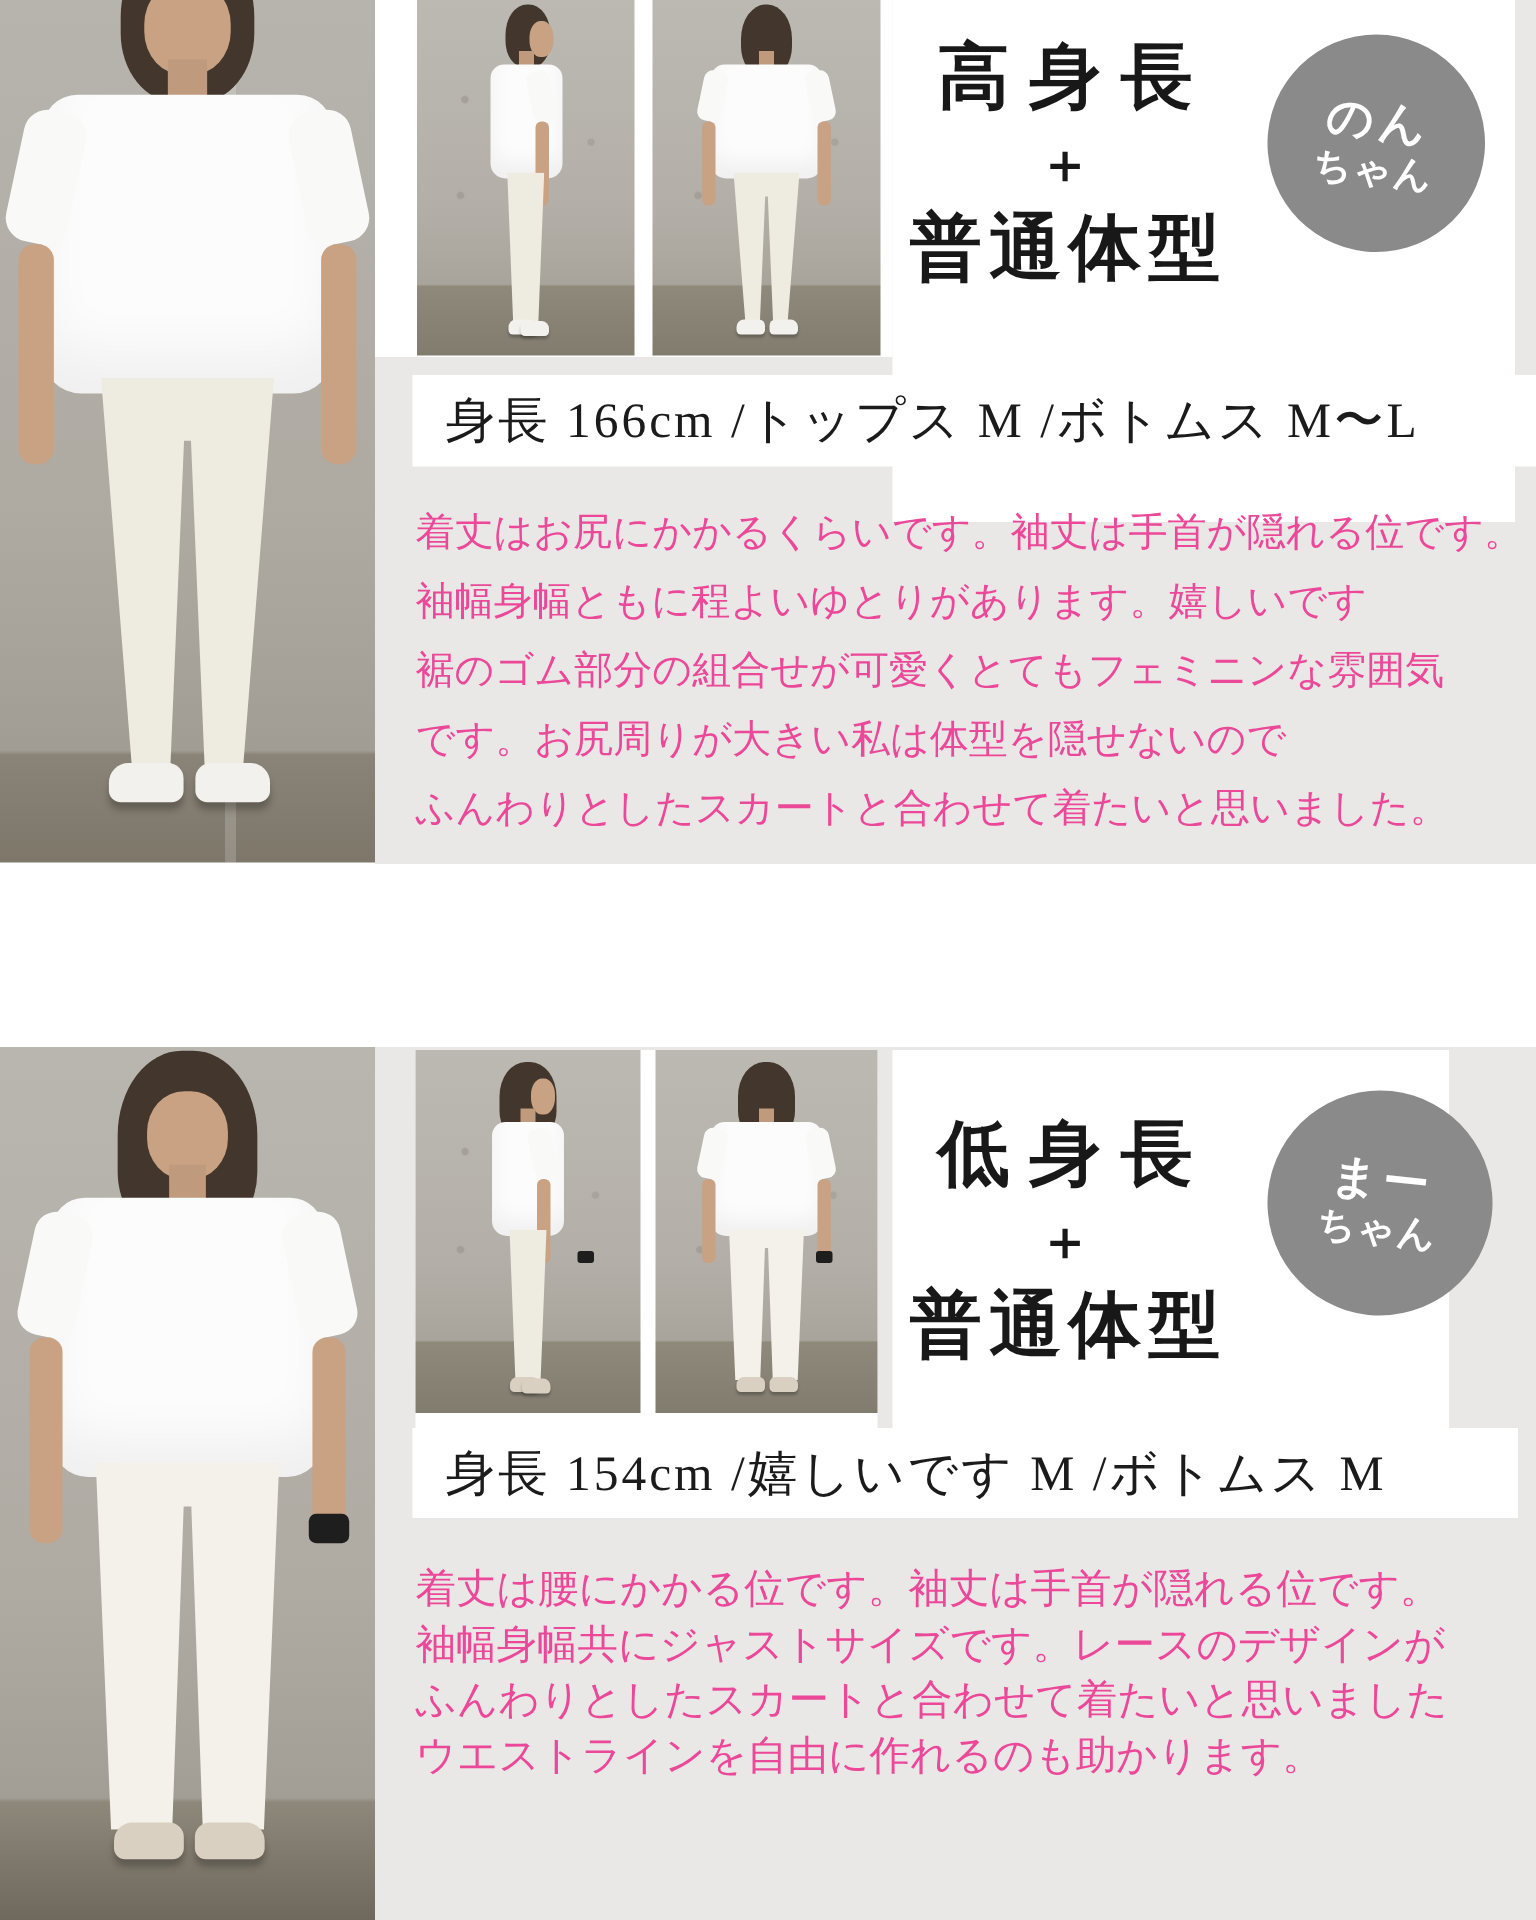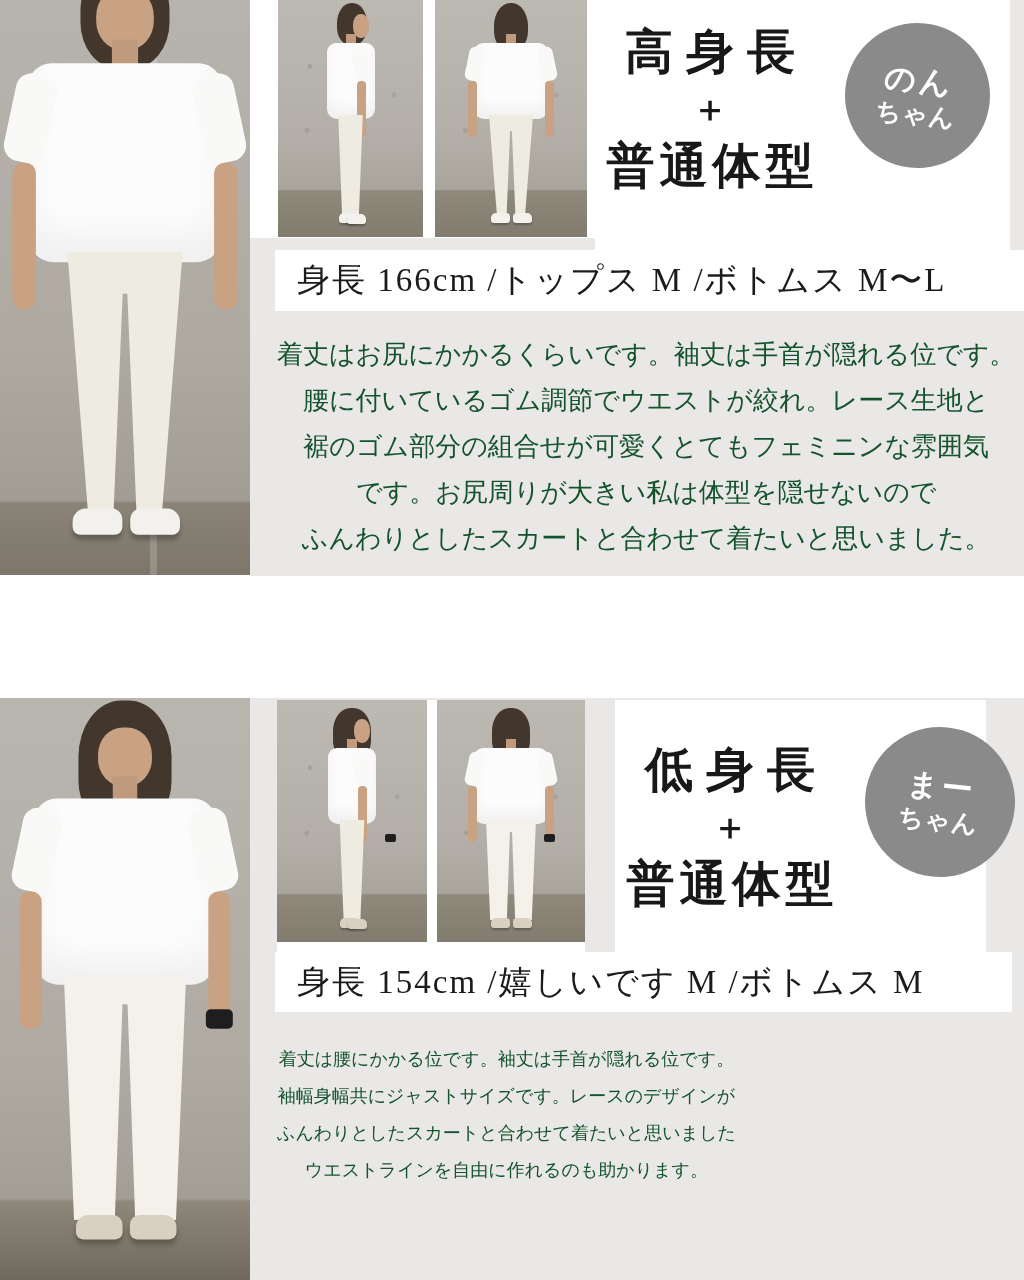--- a/index.html
+++ b/index.html
@@ -8,22 +8,22 @@
 
   
   .gray-panel{position:absolute;background:#e9e8e6;}
   .panel-1{left:250px;top:0;width:774px;height:576px;}
   .panel-2{left:250px;top:698px;width:774px;height:582px;}
 
   
   .white-box{position:absolute;background:#ffffff;}
   .photos-box-1{left:250px;top:0;width:345px;height:238px;}
   .photos-box-2{left:277px;top:700px;width:308px;height:252px;}
-  .heading-box-1{left:595px;top:0;width:415px;height:311px;}
-  .heading-box-2{left:615px;top:700px;width:371px;height:312px;}
+  .heading-box-1{left:595px;top:0;width:415px;height:348px;}
+  .heading-box-2{left:595px;top:700px;width:371px;height:312px;}
   .size-bar-1{left:275px;top:250px;width:856px;height:61px;}
   .size-bar-2{left:275px;top:952px;width:737px;height:60px;}
 
   .size-bar{display:flex;align-items:center;padding-left:22px;box-sizing:border-box;
             font-family:"Liberation Serif","DejaVu Serif",serif;
             font-size:33px;color:#1b1b1b;letter-spacing:2px;white-space:nowrap;}
 
   
   .heading{position:absolute;text-align:center;color:#181818;
            font-family:"Liberation Serif","DejaVu Serif",serif;font-weight:700;}
@@ -36,24 +36,24 @@
   
   .badge{position:absolute;border-radius:50%;background:#8a8a8a;color:#ffffff;
          display:flex;flex-direction:column;align-items:center;justify-content:center;
          transform:rotate(6deg);text-align:center;font-weight:700;}
   .badge-1{left:250px;top:23px;width:145px;height:145px;}
   .badge-2{left:250px;top:27px;width:150px;height:150px;}
   .badge .b-top{font-size:31px;line-height:36px;letter-spacing:3px;}
   .badge .b-bottom{font-size:25px;line-height:30px;letter-spacing:1px;}
 
   
-  .desc{position:absolute;color:#14532d;text-align:center;}
+  .desc{position:absolute;color:#ec4899;}
   .desc div{white-space:nowrap;}
   .desc-1{left:277px;top:331px;font-size:26px;line-height:46px;}
-  .desc-2{left:277px;top:1041px;font-size:18px;line-height:37px;}
+  .desc-2{left:277px;top:1041px;font-size:27px;line-height:37px;}
 
   
   .photo{position:absolute;overflow:hidden;
     background:
       radial-gradient(circle at 22% 28%, rgba(90,84,72,.20) 0 2px, rgba(0,0,0,0) 3px),
       radial-gradient(circle at 20% 55%, rgba(90,84,72,.18) 0 2px, rgba(0,0,0,0) 3px),
       radial-gradient(circle at 80% 40%, rgba(90,84,72,.15) 0 2px, rgba(0,0,0,0) 3px),
       linear-gradient(180deg,#bcb9b3 0%,#b3afa8 58%,#a9a49b 80%,#8f897c 80.5%,#827c6f 100%);}
   .photo-big-1{left:0;top:0;width:250px;height:575px;
       background:linear-gradient(90deg,rgba(0,0,0,0) 0 60%,rgba(255,255,255,.18) 60% 63%,rgba(0,0,0,0) 63%),
@@ -151,21 +151,21 @@
       <div class="b-bottom">ちゃん</div>
     </div>
   </div>
 
   <div class="white-box size-bar size-bar-1">
     <span>身長 166cm /トップス M /ボトムス M〜L</span>
   </div>
 
   <div class="desc desc-1">
     <div>着丈はお尻にかかるくらいです。袖丈は手首が隠れる位です。</div>
-    <div>腰に付いているゴム調節でウエストが絞れ。レース生地と</div>
+    <div>袖幅身幅ともに程よいゆとりがあります。嬉しいです</div>
     <div>裾のゴム部分の組合せが可愛くとてもフェミニンな雰囲気</div>
     <div>です。お尻周りが大きい私は体型を隠せないので</div>
     <div>ふんわりとしたスカートと合わせて着たいと思いました。</div>
   </div>
 
   <div class="photo photo-big-1">
     <div class="fig fig-big">
       <div class="hair"></div>
       <div class="face"></div>
       <div class="neck"></div>

